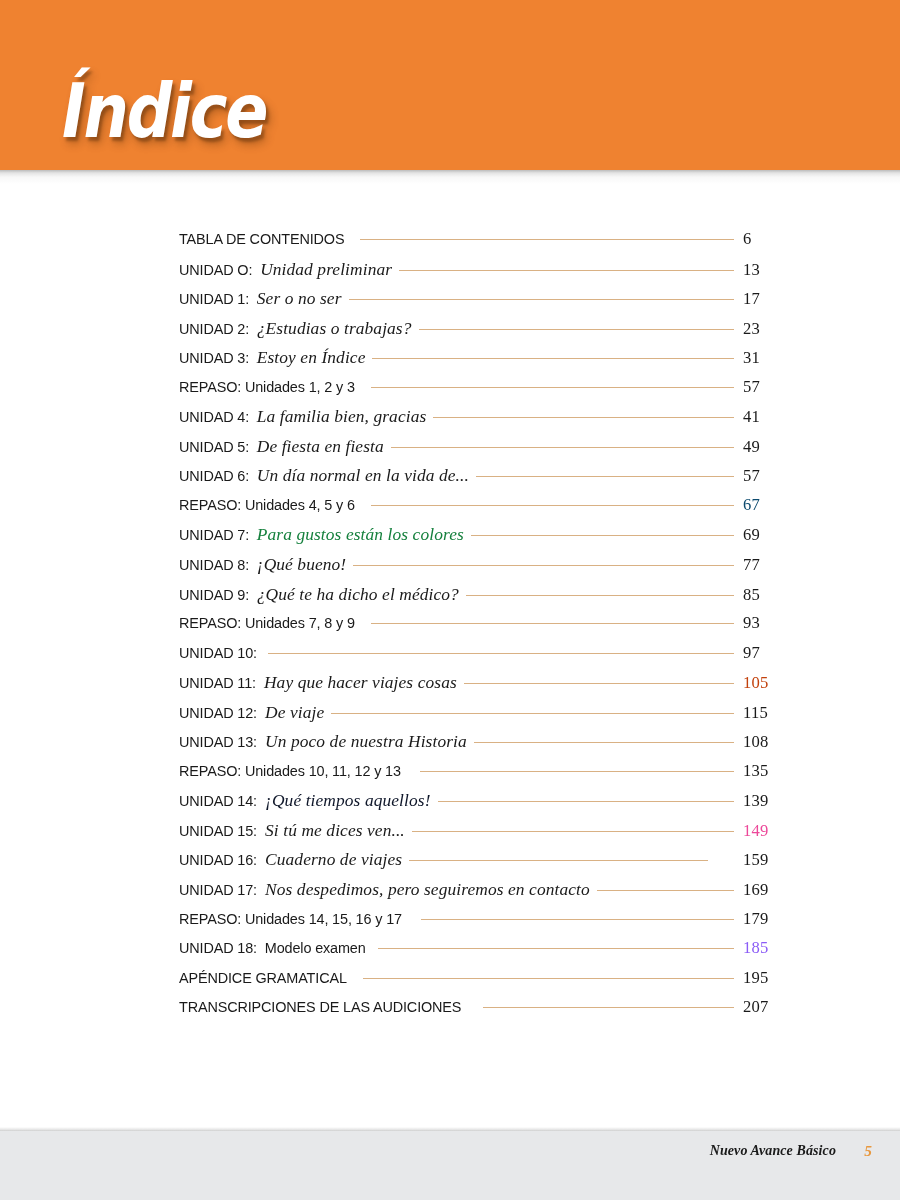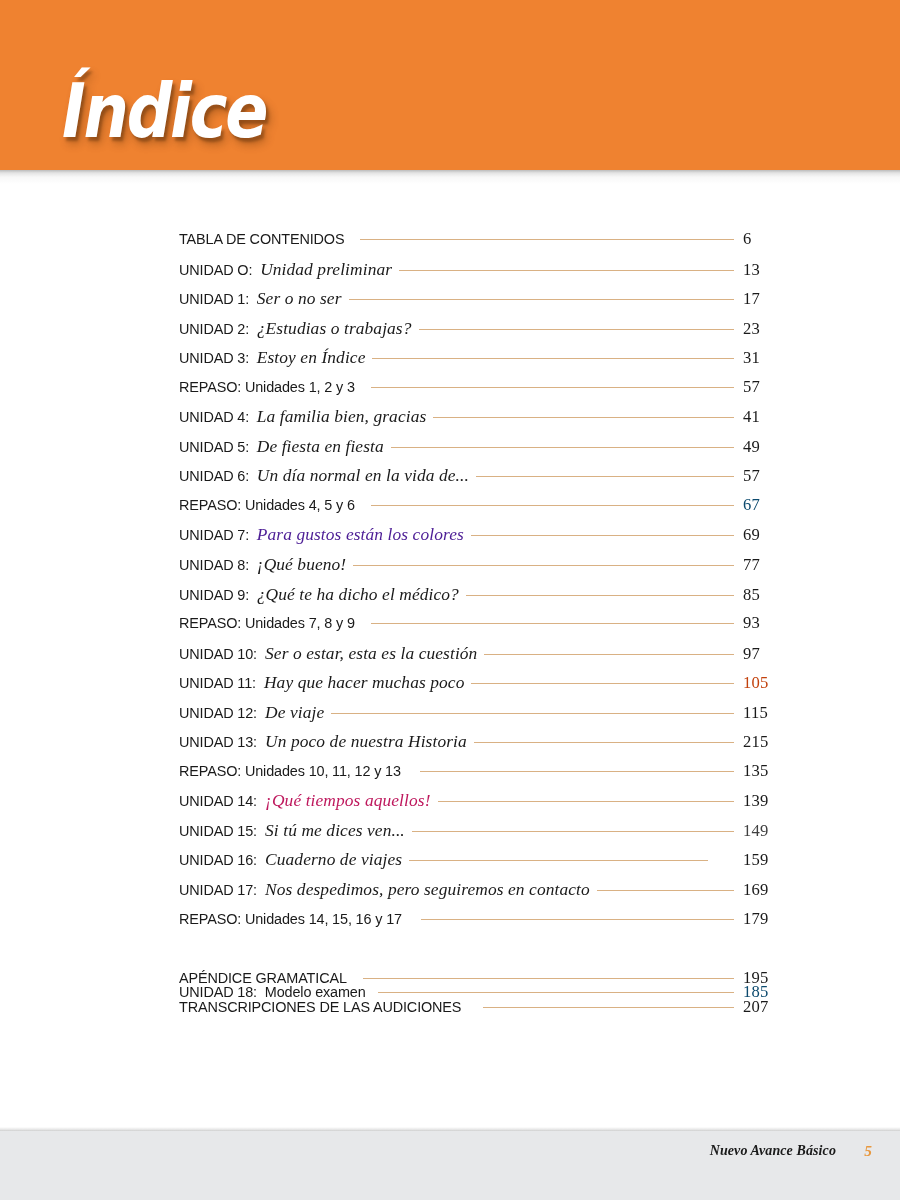--- a/index.html
+++ b/index.html
@@ -234,21 +234,21 @@
       <span class="toc-leader" style="background: rgb(217, 177, 132);"></span>
       <span class="toc-page" style="color: rgb(26, 26, 26);">57</span>
     </div>
     <div class="toc-row">
       <span class="toc-label" style="color: rgb(26, 26, 26);">REPASO: Unidades 4, 5 y 6</span>
       <span class="toc-leader" style="background: rgb(217, 177, 132);"></span>
       <span class="toc-page" style="color: #0c4a6e;">67</span>
     </div>
     <div class="toc-row">
       <span class="toc-label" style="color: rgb(26, 26, 26);">UNIDAD 7:</span>
-      <span class="toc-title" style="color: #4c1d95;">Para gustos están los colores</span>
+      <span class="toc-title" style="color: #15803d;">Para gustos están los colores</span>
       <span class="toc-leader" style="background: rgb(217, 177, 132);"></span>
       <span class="toc-page" style="color: rgb(26, 26, 26);">69</span>
     </div>
     <div class="toc-row">
       <span class="toc-label" style="color: rgb(26, 26, 26);">UNIDAD 8:</span>
       <span class="toc-title" style="color: rgb(26, 26, 26);">¡Qué bueno!</span>
       <span class="toc-leader" style="background: rgb(217, 177, 132);"></span>
       <span class="toc-page" style="color: rgb(26, 26, 26);">77</span>
     </div>
     <div class="toc-row">
@@ -257,58 +257,57 @@
       <span class="toc-leader" style="background: rgb(217, 177, 132);"></span>
       <span class="toc-page" style="color: rgb(26, 26, 26);">85</span>
     </div>
     <div class="toc-row">
       <span class="toc-label" style="color: rgb(26, 26, 26);">REPASO: Unidades 7, 8 y 9</span>
       <span class="toc-leader" style="background: rgb(217, 177, 132);"></span>
       <span class="toc-page" style="color: rgb(26, 26, 26);">93</span>
     </div>
     <div class="toc-row">
       <span class="toc-label" style="color: rgb(26, 26, 26);">UNIDAD 10:</span>
-      <span class="toc-title" style="color: rgb(26, 26, 26);">Ser o estar, esta es la cuestión</span>
       <span class="toc-leader" style="background: rgb(217, 177, 132);"></span>
       <span class="toc-page" style="color: rgb(26, 26, 26);">97</span>
     </div>
     <div class="toc-row">
       <span class="toc-label" style="color: rgb(26, 26, 26);">UNIDAD 11:</span>
-      <span class="toc-title" style="color: rgb(26, 26, 26);">Hay que hacer  muchas poco</span>
+      <span class="toc-title" style="color: rgb(26, 26, 26);">Hay que hacer  viajes cosas</span>
       <span class="toc-leader" style="background: rgb(217, 177, 132);"></span>
       <span class="toc-page" style="color: #c2410c;">105</span>
     </div>
     <div class="toc-row">
       <span class="toc-label" style="color: rgb(26, 26, 26);">UNIDAD 12:</span>
       <span class="toc-title" style="color: rgb(26, 26, 26);">De viaje</span>
       <span class="toc-leader" style="background: rgb(217, 177, 132);"></span>
       <span class="toc-page" style="color: rgb(26, 26, 26);">115</span>
     </div>
     <div class="toc-row">
       <span class="toc-label" style="color: rgb(26, 26, 26);">UNIDAD 13:</span>
       <span class="toc-title" style="color: rgb(26, 26, 26);">Un poco de nuestra Historia</span>
       <span class="toc-leader" style="background: rgb(217, 177, 132);"></span>
-      <span class="toc-page" style="color: rgb(26, 26, 26);">215</span>
+      <span class="toc-page" style="color: rgb(26, 26, 26);">108</span>
     </div>
     <div class="toc-row">
       <span class="toc-label" style="color: rgb(26, 26, 26);">REPASO: Unidades 10, 11, 12 y 13</span>
       <span class="toc-leader" style="background: rgb(217, 177, 132);"></span>
       <span class="toc-page" style="color: rgb(26, 26, 26);">135</span>
     </div>
     <div class="toc-row">
       <span class="toc-label" style="color: rgb(26, 26, 26);">UNIDAD 14:</span>
-      <span class="toc-title" style="color: #be185d;">¡Qué tiempos aquellos!</span>
+      <span class="toc-title" style="color: #0f172a;">¡Qué tiempos aquellos!</span>
       <span class="toc-leader" style="background: rgb(217, 177, 132);"></span>
       <span class="toc-page" style="color: rgb(26, 26, 26);">139</span>
     </div>
     <div class="toc-row">
       <span class="toc-label" style="color: rgb(26, 26, 26);">UNIDAD 15:</span>
       <span class="toc-title" style="color: rgb(26, 26, 26);">Si tú me dices ven...</span>
       <span class="toc-leader" style="background: rgb(217, 177, 132);"></span>
-      <span class="toc-page" style="color: #404040;">149</span>
+      <span class="toc-page" style="color: #ec4899;">149</span>
     </div>
     <div class="toc-row">
       <span class="toc-label" style="color: rgb(26, 26, 26);">UNIDAD 16:</span>
       <span class="toc-title" style="color: rgb(26, 26, 26);">Cuaderno de viajes</span>
       <span class="toc-leader" style="background: rgb(217, 177, 132);"></span>
       <span class="toc-page" style="color: rgb(26, 26, 26); margin-left: 26px;">159</span>
     </div>
     <div class="toc-row">
       <span class="toc-label" style="color: rgb(26, 26, 26);">UNIDAD 17:</span>
       <span class="toc-title" style="color: rgb(26, 26, 26);">Nos despedimos, pero seguiremos en contacto</span>
@@ -317,21 +316,21 @@
     </div>
     <div class="toc-row">
       <span class="toc-label" style="color: rgb(26, 26, 26);">REPASO: Unidades 14, 15, 16 y 17</span>
       <span class="toc-leader" style="background: rgb(217, 177, 132);"></span>
       <span class="toc-page" style="color: rgb(26, 26, 26);">179</span>
     </div>
     <div class="toc-row">
       <span class="toc-label" style="color: rgb(26, 26, 26);">UNIDAD 18:</span>
       <span class="toc-title plain" style="color: rgb(26, 26, 26);">Modelo examen</span>
       <span class="toc-leader" style="background: rgb(217, 177, 132);"></span>
-      <span class="toc-page" style="color: #0c4a6e; margin-top: 44px;">185</span>
+      <span class="toc-page" style="color: #8b5cf6;">185</span>
     </div>
     <div class="toc-row">
       <span class="toc-label" style="color: rgb(26, 26, 26);">APÉNDICE GRAMATICAL</span>
       <span class="toc-leader" style="background: rgb(217, 177, 132);"></span>
       <span class="toc-page" style="color: rgb(26, 26, 26);">195</span>
     </div>
     <div class="toc-row">
       <span class="toc-label" style="color: rgb(26, 26, 26);">TRANSCRIPCIONES DE LAS AUDICIONES</span>
       <span class="toc-leader" style="background: rgb(217, 177, 132);"></span>
       <span class="toc-page" style="color: rgb(26, 26, 26);">207</span>

